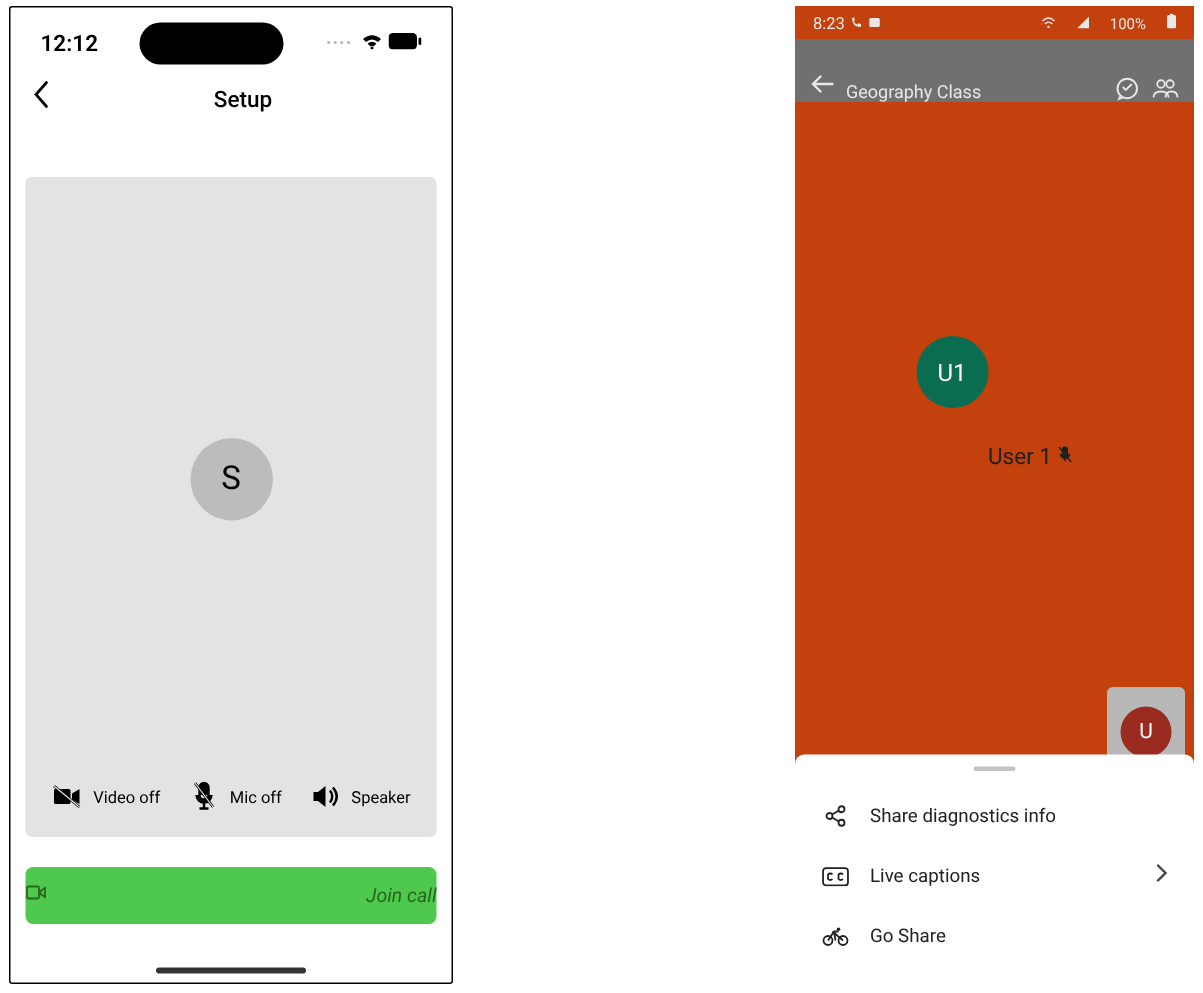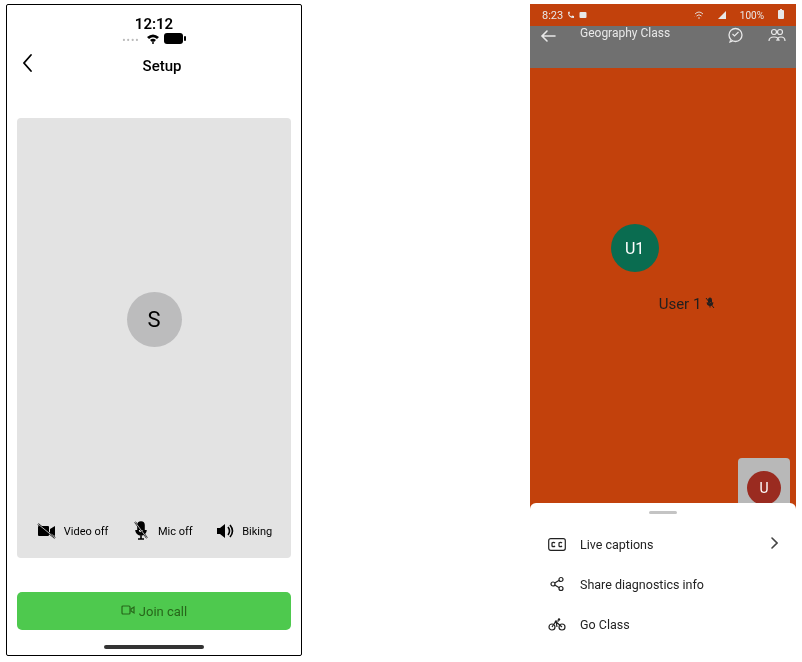--- a/index.html
+++ b/index.html
@@ -16,21 +16,20 @@
       border-radius: 2px;
       background: #fff;
       overflow: hidden;
     }
     .ios-statusbar {
       display: flex;
       justify-content: space-between;
       align-items: center;
       padding: 10px 20px 4px;
       height: 42px;
-      flex-direction: column;
     }
     .ios-time { font-weight: 600; font-size: 15px; }
     .ios-pill {
       width: 96px;
       height: 28px;
       background: #000;
       border-radius: 16px;
     }
     .ios-icons { display: flex; gap: 4px; align-items: center; font-size: 12px; color:#000; }
     .dots { color: #bbb; font-size: 10px; letter-spacing: 1px; margin-right:2px; }
@@ -64,30 +63,31 @@
       width: 100%;
       justify-content: space-around;
       padding: 0 8px 4px;
     }
     .control-item {
       display: flex; flex-direction: row; align-items: center;
       font-size: 11px; gap: 6px;
     }
     .control-icon { width: 22px; height: 22px; display:flex; align-items:center; justify-content:center; }
     .join-btn {
-      margin: 34px 10px 0;
+      margin: 20px 10px 0;
       height: 38px;
       background: #4ec94e;
       border-radius: 5px;
       display: flex;
       align-items: center;
-      justify-content: center;
+      justify-content: space-between;
       gap: 4px;
       color: #27661a;
       font-size: 13px;
+      font-style: italic;
     }
     .home-indicator-ios {
       position: absolute; bottom: 6px; left: 50%; transform: translateX(-50%);
       width: 100px; height: 4px; background: #333; border-radius: 3px;
     }
 
     
     .phone-right {
       position: absolute;
       left: 530px;
@@ -105,23 +105,23 @@
       padding: 0 12px;
       color: #e8e8e8;
       font-size: 11px;
     }
     .asb-left { display: flex; gap: 4px; align-items: center; }
     .asb-right { display: flex; gap: 14px; align-items: flex-end; font-size: 10px; }
     .android-header {
       height: 42px;
       background: #707070;
       display: flex;
-      align-items: flex-start;
+      align-items: flex-end;
       padding: 0 10px;
-      gap: 24px;
+      gap: 8px;
       color: #e8e8e8;
     }
     .ah-back { font-size: 18px; }
     .ah-titles { flex: 1; display:flex; flex-direction:column; line-height:1.2; }
     .ah-title { font-size: 12px; color:#e8e8e8; }
     .ah-sub { font-size: 11px; color:#ddd; }
     .ah-icon { width:18px; height:18px; display:flex; align-items:center; justify-content:center; }
     .call-main {
       position: relative;
       height: 460px;
@@ -222,21 +222,21 @@
         </span>
         <span>Mic off</span>
       </div>
       <div class="control-item">
         <span class="control-icon">
           <svg width="20" height="18" viewBox="0 0 20 18">
               <path d="M2 6 h3 l5 -4 v14 l-5 -4 h-3 z" fill="#000"></path>
               <path d="M13 5 Q16 9 13 13 M15 3 Q20 9 15 15" stroke="#000" stroke-width="1.6" fill="none"></path>
             </svg>
         </span>
-        <span>Biking</span>
+        <span>Speaker</span>
       </div>
     </div>
   </div>
 
   <div class="join-btn">
     <span>
       <svg width="14" height="12" viewBox="0 0 14 12">
           <rect x="1" y="2" width="8" height="8" rx="1" fill="none" stroke="#27661a" stroke-width="1.2"></rect>
           <path d="M10 5 l3 -2 v6 l-3 -2 z" fill="none" stroke="#27661a" stroke-width="1.2"></path>
         </svg>
@@ -321,51 +321,51 @@
           </svg>
       </span>
     </div>
     <div class="pip-wrap">
       <div class="pip-u">U</div>
     </div>
   </div>
 
   <div class="bottom-sheet">
     <div class="sheet-handle"></div>
-    <div class="sheet-item">
-      <span class="sheet-icon">
-        <svg width="18" height="13" viewBox="0 0 18 13">
-            <rect x="0.7" y="0.7" width="16.6" height="11.6" rx="2" stroke="#222" stroke-width="1.2" fill="none"></rect>
-            <path d="M7 5 a2 2 0 0 0 -3 0 v3 a2 2 0 0 0 3 0 M14 5 a2 2 0 0 0 -3 0 v3 a2 2 0 0 0 3 0" stroke="#222" stroke-width="1.2" fill="none"></path>
-          </svg>
-      </span>
-      <span>Live captions</span>
-      <span class="sheet-chevron">
-        <svg width="8" height="12" viewBox="0 0 8 12">
-            <path d="M2 1 L7 6 L2 11" stroke="#444" stroke-width="1.6" fill="none" stroke-linecap="round"></path>
-          </svg>
-      </span>
-    </div>
     <div class="sheet-item">
       <span class="sheet-icon">
         <svg width="16" height="16" viewBox="0 0 16 16">
             <circle cx="4" cy="8" r="2" stroke="#222" stroke-width="1.2" fill="none"></circle>
             <circle cx="12" cy="3.5" r="2" stroke="#222" stroke-width="1.2" fill="none"></circle>
             <circle cx="12" cy="12.5" r="2" stroke="#222" stroke-width="1.2" fill="none"></circle>
             <line x1="5.7" y1="7" x2="10.3" y2="4.3" stroke="#222" stroke-width="1.2"></line>
             <line x1="5.7" y1="9" x2="10.3" y2="11.7" stroke="#222" stroke-width="1.2"></line>
           </svg>
       </span>
       <span>Share diagnostics info</span>
     </div>
     <div class="sheet-item">
       <span class="sheet-icon">
         <svg width="18" height="13" viewBox="0 0 18 13">
+            <rect x="0.7" y="0.7" width="16.6" height="11.6" rx="2" stroke="#222" stroke-width="1.2" fill="none"></rect>
+            <path d="M7 5 a2 2 0 0 0 -3 0 v3 a2 2 0 0 0 3 0 M14 5 a2 2 0 0 0 -3 0 v3 a2 2 0 0 0 3 0" stroke="#222" stroke-width="1.2" fill="none"></path>
+          </svg>
+      </span>
+      <span>Live captions</span>
+      <span class="sheet-chevron">
+        <svg width="8" height="12" viewBox="0 0 8 12">
+            <path d="M2 1 L7 6 L2 11" stroke="#444" stroke-width="1.6" fill="none" stroke-linecap="round"></path>
+          </svg>
+      </span>
+    </div>
+    <div class="sheet-item">
+      <span class="sheet-icon">
+        <svg width="18" height="13" viewBox="0 0 18 13">
             <circle cx="4" cy="9" r="3" stroke="#222" stroke-width="1.2" fill="none"></circle>
             <circle cx="14" cy="9" r="3" stroke="#222" stroke-width="1.2" fill="none"></circle>
             <path d="M4 9 L8 3 L11 3 M7 3 L14 9 M9 9 L8 3" stroke="#222" stroke-width="1.2" fill="none"></path>
             <circle cx="11" cy="1.5" r="1.2" fill="#222"></circle>
           </svg>
       </span>
-      <span>Go Class</span>
+      <span>Go Share</span>
     </div>
   </div>
 </div>
 
 </body></html>

